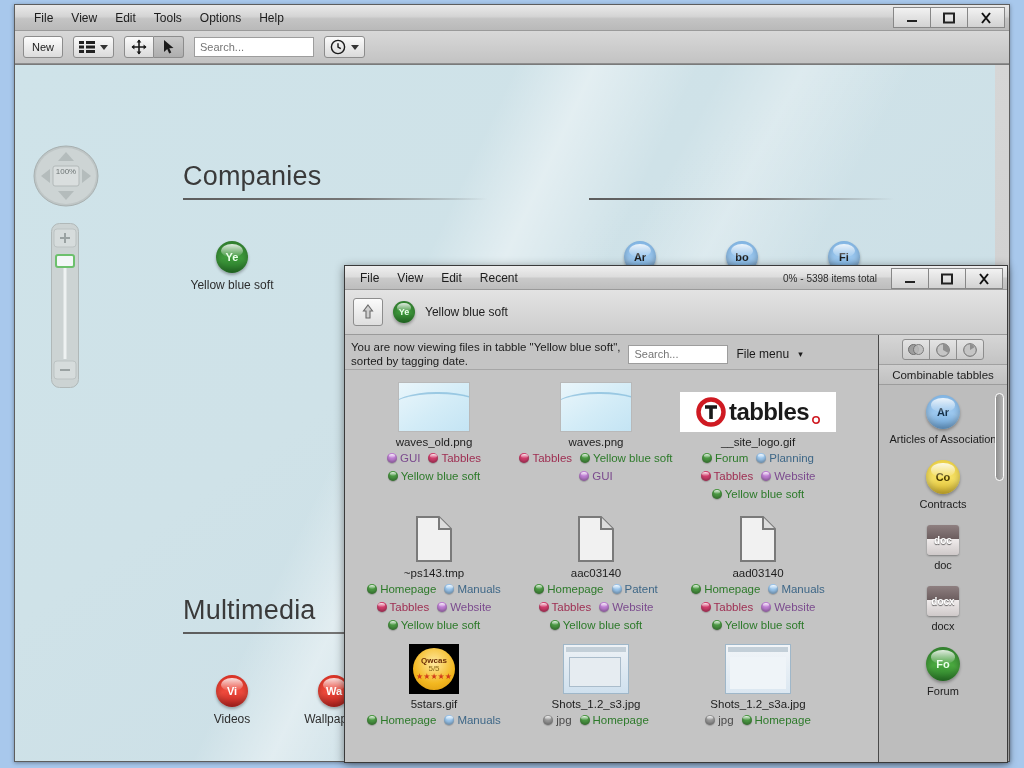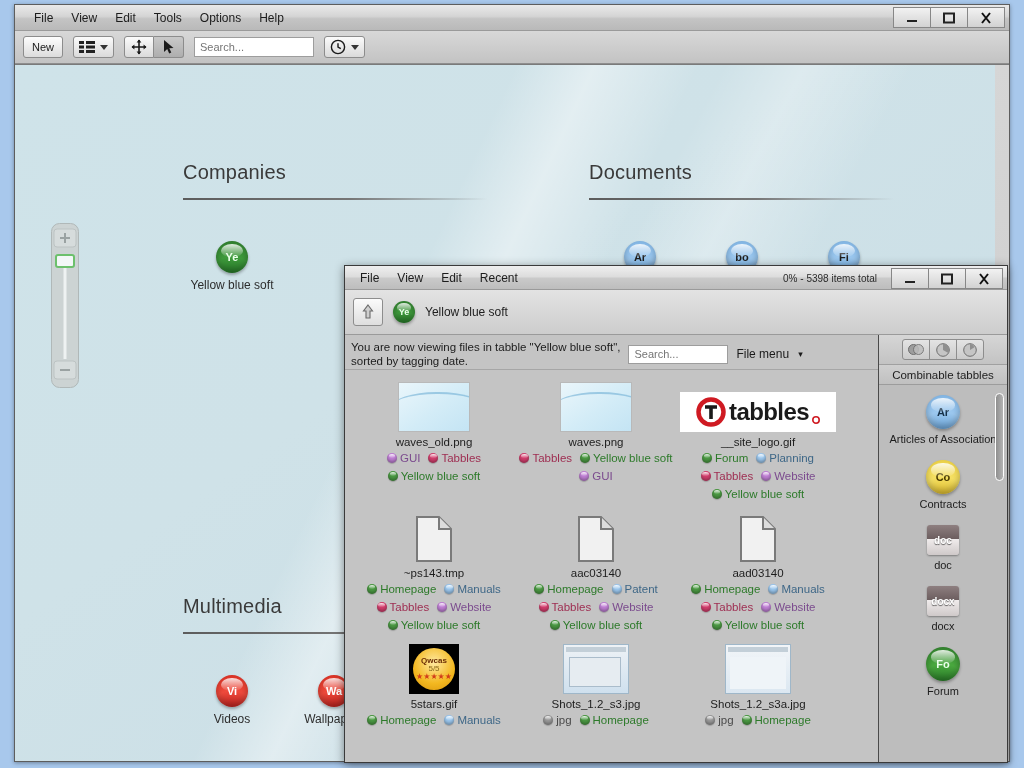--- a/index.html
+++ b/index.html
@@ -92,21 +92,21 @@
   
   .zoompad {
     position: absolute; left: 18px; top: 80px; width: 66px; height: 62px;
   }
   .zoom-slider {
     position: absolute; left: 36px; top: 158px; width: 28px; height: 165px;
   }
 
   
   .section-title {
-    position: absolute; font-size: 20px; color: #3a3a3a; font-weight: 400;
+    position: absolute; font-size: 27px; color: #3a3a3a; font-weight: 400;
     letter-spacing: .2px; white-space: nowrap;
   }
   .section-rule {
     position: absolute; height: 2px;
     background: linear-gradient(to right,#5c5c5c 0%,#767676 55%,rgba(150,150,150,0) 100%);
   }
 
   
   .bubble-item { position: absolute; text-align: center; width: 120px; }
   .bubble {
@@ -322,41 +322,52 @@
           <circle cx="8" cy="8" r="6.6" fill="none" stroke="#1a1a1a" stroke-width="1.4"></circle>
           <path d="M8 4.2 L8 8 L10.8 9.6" stroke="#1a1a1a" stroke-width="1.4" fill="none"></path>
         </svg>
         <span class="caret"></span>
       </div>
     </div>
 
     <div class="canvas-wrap">
       <div class="canvas">
 
+        <div class="zoompad">
+          <svg width="66" height="62" viewBox="0 0 66 62">
+            <ellipse cx="33" cy="31" rx="32" ry="30" fill="#bfc6c6" stroke="#a8b0b0"></ellipse>
+            <ellipse cx="33" cy="31" rx="30" ry="28" fill="#cdd4d4"></ellipse>
+            <path d="M33 7 L41 16 L25 16 Z" fill="#b4bcbc"></path>
+            <path d="M33 55 L41 46 L25 46 Z" fill="#b4bcbc"></path>
+            <path d="M8 31 L17 24 L17 38 Z" fill="#b4bcbc"></path>
+            <path d="M58 31 L49 24 L49 38 Z" fill="#b4bcbc"></path>
+            <rect x="20" y="21" width="26" height="20" rx="2" fill="#d9dede" stroke="#b2b9b9"></rect>
+          </svg>
+          <div style="position:absolute;left:0;top:22px;width:66px;text-align:center;font-size:8px;color:#6d7575;">100%</div>
+        </div>
 
         <div class="zoom-slider">
           <svg width="28" height="165" viewBox="0 0 28 165">
             <rect x="0.5" y="0.5" width="27" height="164" rx="8" fill="#ccd3d3" stroke="#b0b8b8"></rect>
             <rect x="3" y="6" width="22" height="18" rx="3" fill="#d6dcdc" stroke="#bcc3c3"></rect>
             <path d="M14 10 L14 20 M9 15 L19 15" stroke="#9aa2a2" stroke-width="2"></path>
             <rect x="3" y="138" width="22" height="18" rx="3" fill="#d6dcdc" stroke="#bcc3c3"></rect>
             <path d="M9 147 L19 147" stroke="#9aa2a2" stroke-width="2"></path>
             <rect x="12.5" y="34" width="3" height="102" fill="#eef2f2"></rect>
             <rect x="5" y="32" width="18" height="12" rx="2" fill="#f3f7f7" stroke="#6cc06c" stroke-width="2"></rect>
           </svg>
         </div>
 
         <div class="section-title" style="left:168px; top:96px;">Companies</div>
         <div class="section-rule" style="left:168px; top:133px; width:305px;"></div>
         <div class="bubble-item" style="left:157px; top:176px;">
           <div class="bubble green">Ye</div>
           <div class="bubble-label">Yellow blue soft</div>
         </div>
 
-        <div class="section-title" style="left:574px; top:96px;">Documents</div>
         <div class="section-rule" style="left:574px; top:133px; width:305px;"></div>
         <div class="bubble-item" style="left:565px; top:176px;">
           <div class="bubble blue">Ar</div>
           <div class="bubble-label">Articles of Association</div>
         </div>
         <div class="bubble-item" style="left:667px; top:176px;">
           <div class="bubble blue">bo</div>
           <div class="bubble-label">bookmarks</div>
         </div>
         <div class="bubble-item" style="left:769px; top:176px;">

